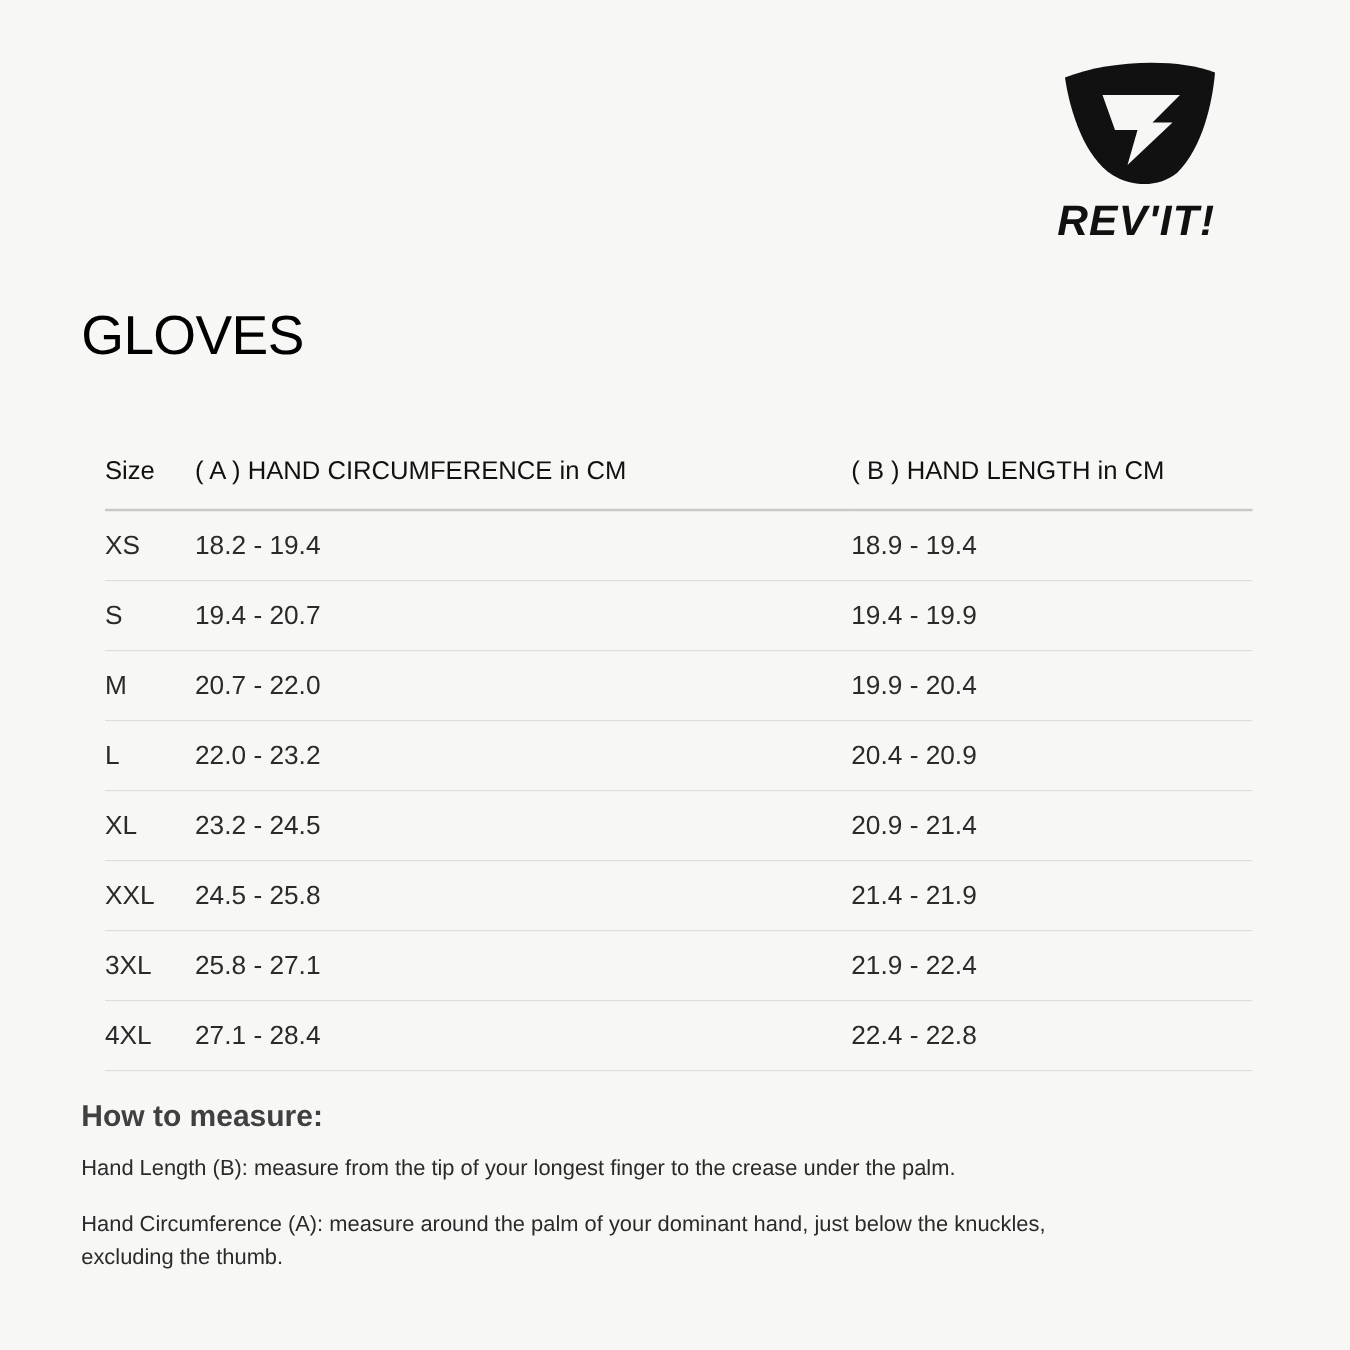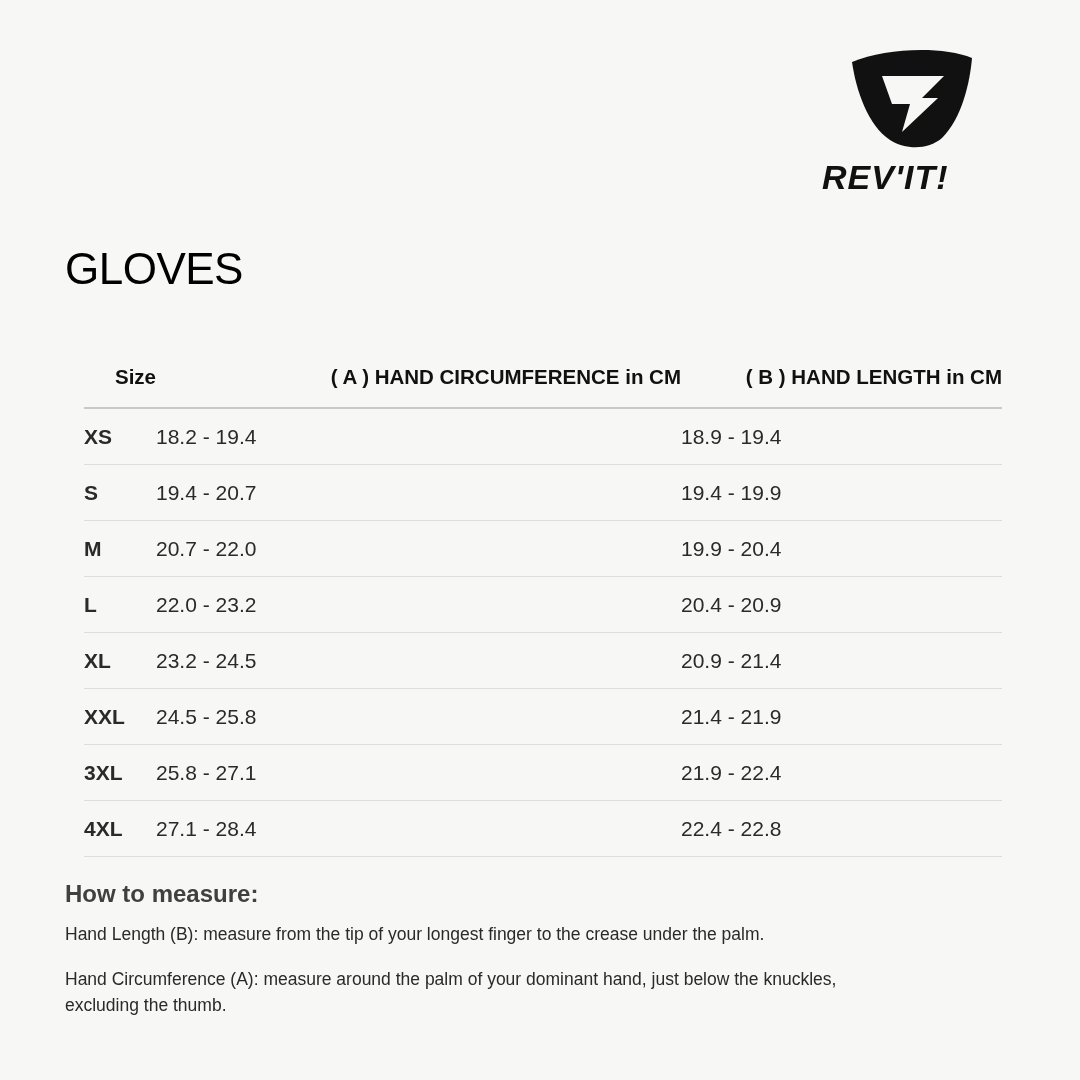--- a/index.html
+++ b/index.html
@@ -31,21 +31,21 @@
     display: block;
   }
   .brand-word {
     margin-top: 8px;
     font-family: "Liberation Sans", sans-serif;
     font-size: 34px;
     font-weight: bold;
     font-style: italic;
     letter-spacing: 1px;
     color: #111;
-    text-align: left;
+    text-align: center;
     padding-right: 6px;
   }
 
   
   .page-title {
     position: absolute;
     left: 65px;
     top: 244px;
     font-size: 44px;
     font-weight: normal;
@@ -60,39 +60,39 @@
     left: 84px;
     top: 365px;
     width: 918px;
   }
   table.size-table {
     border-collapse: collapse;
     width: 100%;
     font-size: 21px;
   }
   table.size-table th {
-    text-align: right;
+    text-align: left;
     font-size: 20.5px;
-    font-weight: bold;
+    font-weight: normal;
     color: #111;
     padding: 0 0 18px 0;
     border-bottom: 2px solid #c9c9c5;
     vertical-align: bottom;
   }
   table.size-table td {
     padding: 16px 0 15px 0;
     border-bottom: 1px solid #dedede;
     color: #2a2a2a;
     font-size: 21px;
     vertical-align: middle;
   }
   table.size-table tbody tr:last-child td {
     border-bottom: 1px solid #dedede;
   }
-  .col-size { width: 72px; font-weight: bold; }
+  .col-size { width: 72px; }
   .col-a { width: 525px; }
   .col-b { width: auto; }
   td.col-a, th.col-a { padding-left: 0; }
 
   
   .howto {
     position: absolute;
     left: 65px;
     top: 880px;
     width: 900px;

